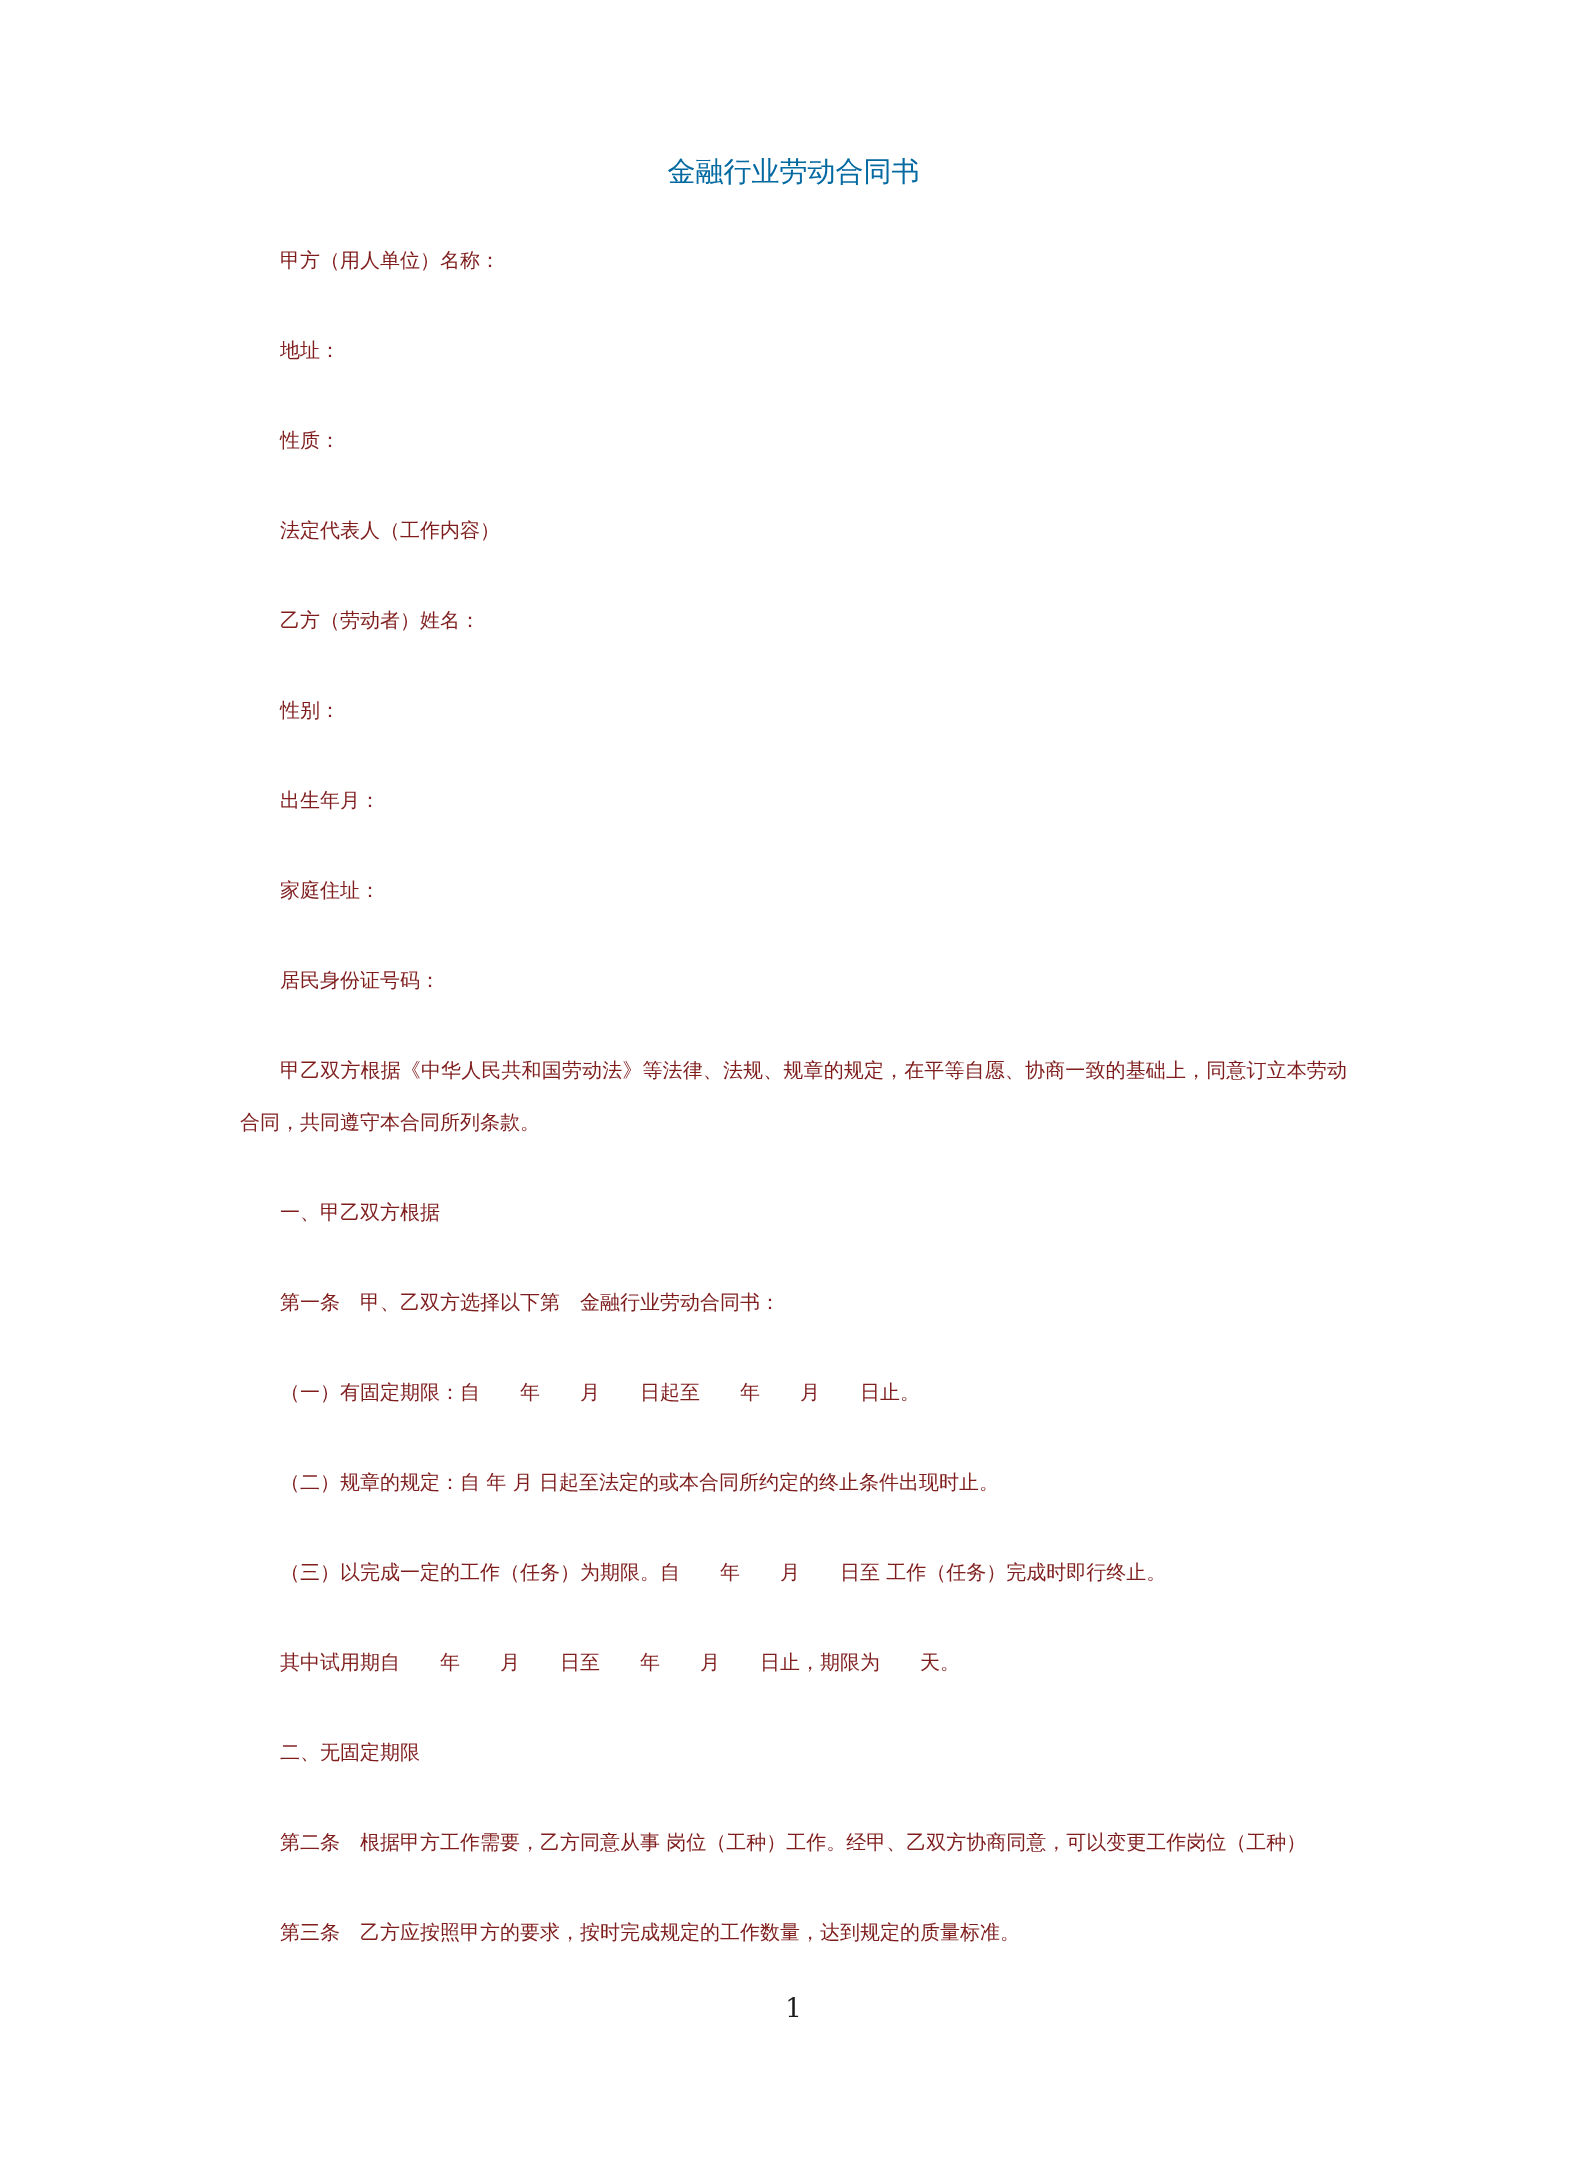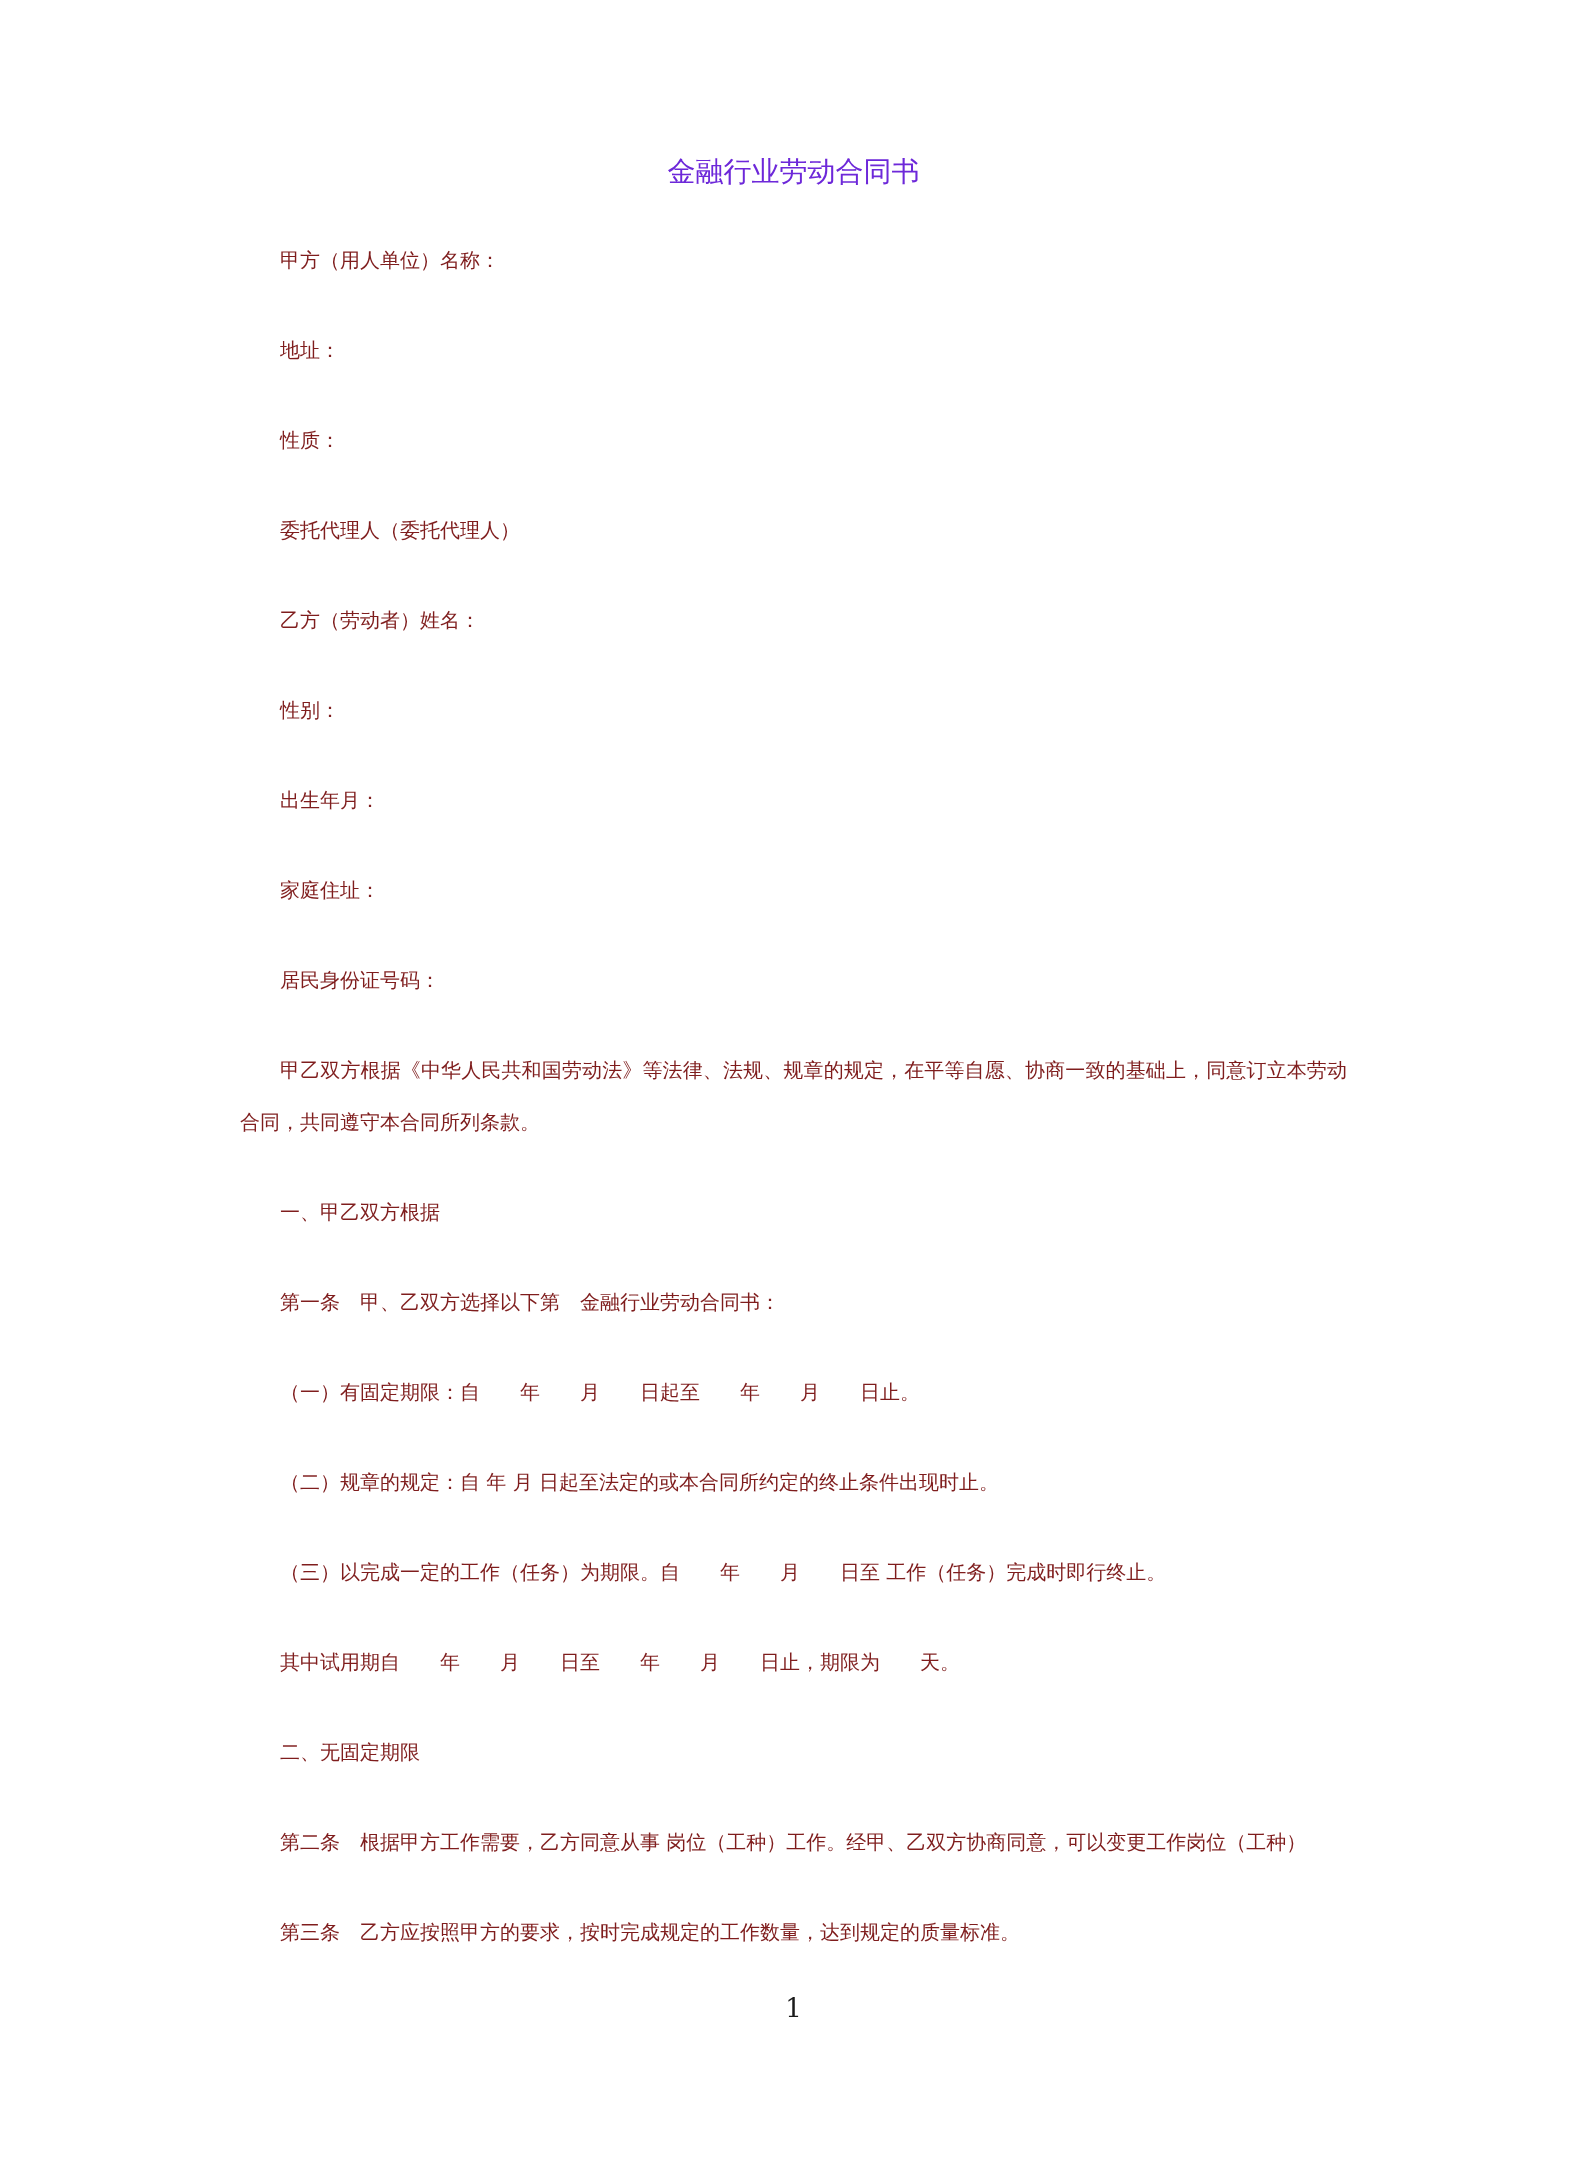--- a/index.html
+++ b/index.html
@@ -21,21 +21,21 @@
     left: 240px;
     right: 240px;
     top: 0;
     padding-top: 142px;
   }
   .doc-title {
     font-size: 28px;
     line-height: 60px;
     font-weight: normal;
     text-align: center;
-    color: #6d28d9;
+    color: #0369a1;
     margin: 0 0 32px 0;
   }
   .para {
     font-size: 20px;
     line-height: 52px;
     margin: 0 0 38px 0;
     text-align: justify;
     text-indent: 2em;
     color: #7f1d1d;
   }
@@ -57,21 +57,21 @@
   <div class="content">
 
     <h1 class="doc-title">金融行业劳动合同书</h1>
 
     <p class="para">甲方（用人单位）名称：</p>
 
     <p class="para">地址：</p>
 
     <p class="para">性质：</p>
 
-    <p class="para">委托代理人（委托代理人）</p>
+    <p class="para">法定代表人（工作内容）</p>
 
     <p class="para">乙方（劳动者）姓名：</p>
 
     <p class="para">性别：</p>
 
     <p class="para">出生年月：</p>
 
     <p class="para">家庭住址：</p>
 
     <p class="para">居民身份证号码：</p>

